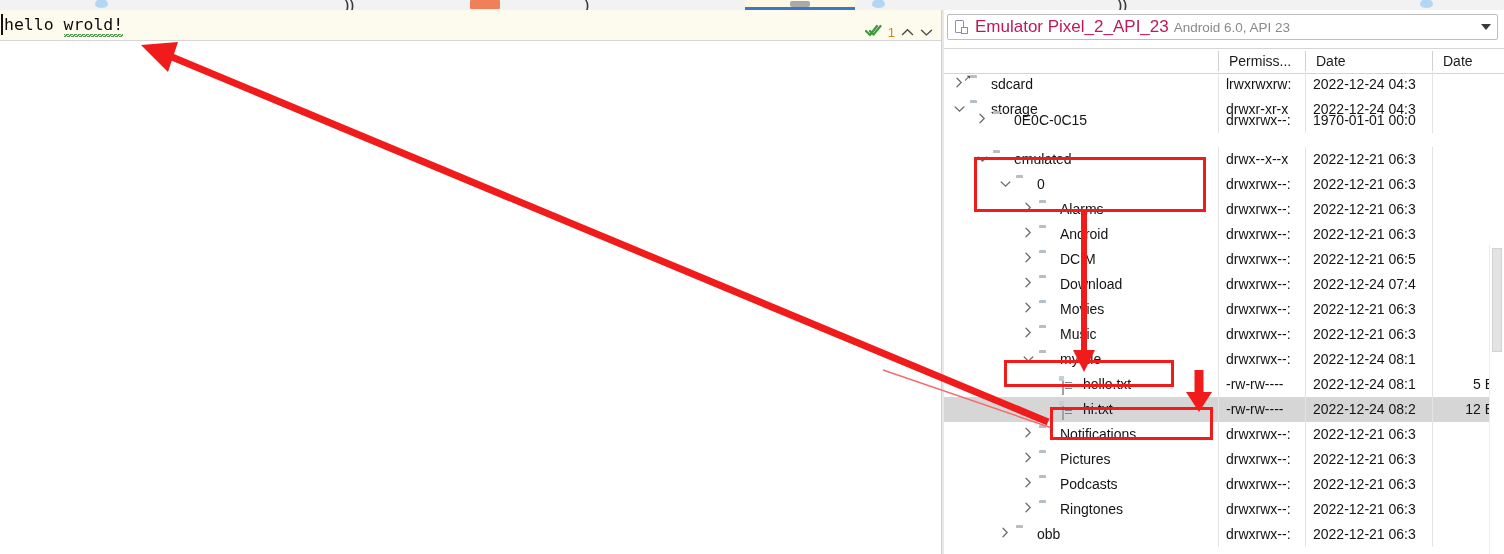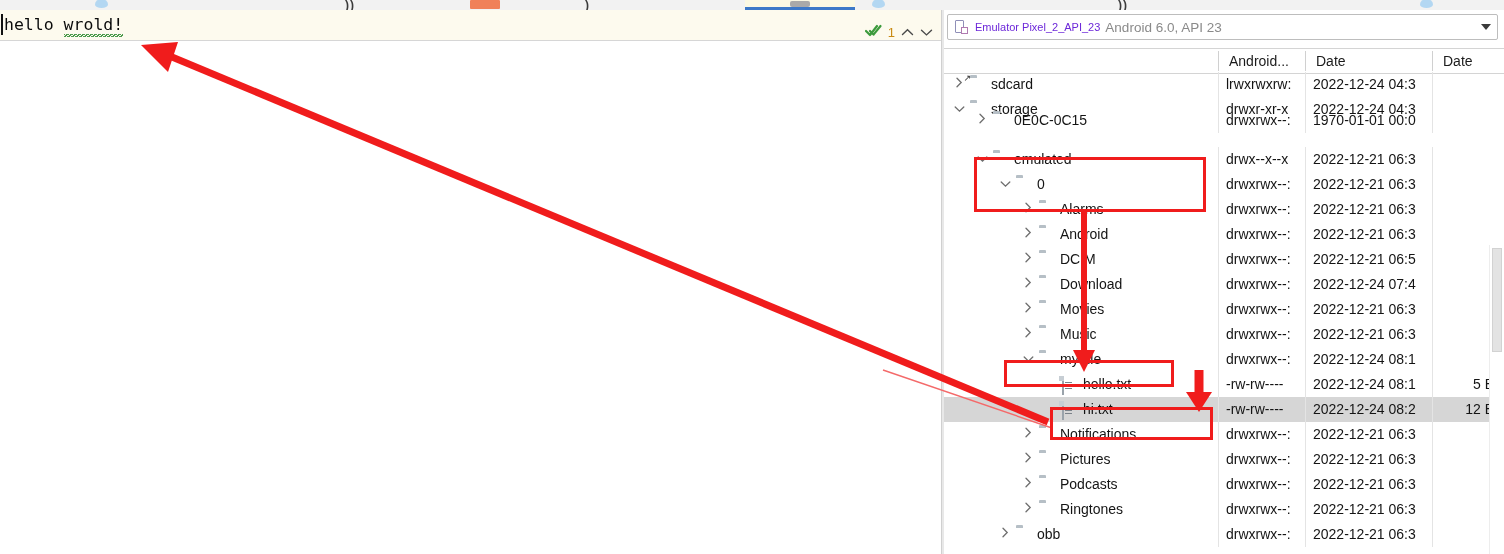--- a/index.html
+++ b/index.html
@@ -66,21 +66,21 @@
     position:absolute;left:944px;top:10px;width:560px;height:544px;background:#ffffff;
   }
   #device-combo{
     position:absolute;left:3px;top:4px;width:551px;height:26px;
     border:1px solid #bdbdbd;background:#ffffff;border-radius:2px;
     display:flex;align-items:center;padding:0 6px;box-sizing:border-box;
   }
   #device-icon{width:15px;height:15px;position:relative;margin-right:6px;flex:none;}
   #device-icon .body{position:absolute;left:1px;top:0;width:9px;height:13px;border:1.4px solid #8f8fb8;border-radius:1px;box-sizing:border-box;}
   #device-icon .sq{position:absolute;left:7px;top:7px;width:7px;height:7px;border:1.4px solid #b07ab0;background:#fff;box-sizing:border-box;}
-  #device-name{font-size:11px;color:#6d28d9;white-space:nowrap;}
+  #device-name{font-size:17px;color:#be185d;white-space:nowrap;}
   #device-sub{font-size:13.5px;color:#8a8a8a;margin-left:5px;white-space:nowrap;}
   #combo-arrow{margin-left:auto;width:0;height:0;border-left:5px solid transparent;border-right:5px solid transparent;border-top:6px solid #3b3b3b;}
 
   #table-header{
     position:absolute;left:0;top:38px;width:560px;height:24px;
     border-top:1px solid #d4d4d4;border-bottom:1px solid #d4d4d4;background:#ffffff;
   }
   .th{position:absolute;top:0;height:24px;line-height:24px;font-size:14px;color:#1b1b1b;padding-left:7px;box-sizing:border-box;}
   .thdiv{position:absolute;top:2px;width:1px;height:20px;background:#d0d0d0;}
 
@@ -175,21 +175,21 @@
       <span class="body"></span>
         <span class="sq"></span>
     </span>
     <span id="device-name">Emulator Pixel_2_API_23</span>
     <span id="device-sub">Android 6.0, API 23</span>
     <span id="combo-arrow"></span>
   </div>
 
   <div id="table-header">
     <span class="thdiv" style="left:274px;"></span>
-    <span class="th" style="left:278px;width:87px;">Android...</span>
+    <span class="th" style="left:278px;width:87px;">Permiss...</span>
     <span class="thdiv" style="left:361px;"></span>
     <span class="th" style="left:365px;width:119px;">Date</span>
     <span class="thdiv" style="left:488px;"></span>
     <span class="th" style="left:492px;width:68px;">Date</span>
   </div>
 
   <div id="tree-viewport">
       <div class="row" style="top: 0px;"><span class="twisty" style="left: 8px;"><svg width="8" height="11" viewBox="0 0 8 11">
             <path d="M2 1.2 L6.2 5.5 L2 9.8" stroke="#6e6e6e" stroke-width="1.3" fill="none" stroke-linecap="round"></path>
           </svg></span><span class="ficon folder" style="left: 26px;"><span class="linkarrow">↗</span></span><span class="nm" style="left: 47px;">sdcard</span><span class="cell-perm">lrwxrwxrw:</span><span class="cell-date">2022-12-24 04:3</span><span class="cell-size"></span><span class="rowdiv" style="left: 274px;"></span><span class="rowdiv" style="left: 361px;"></span><span class="rowdiv" style="left: 488px;"></span></div>

